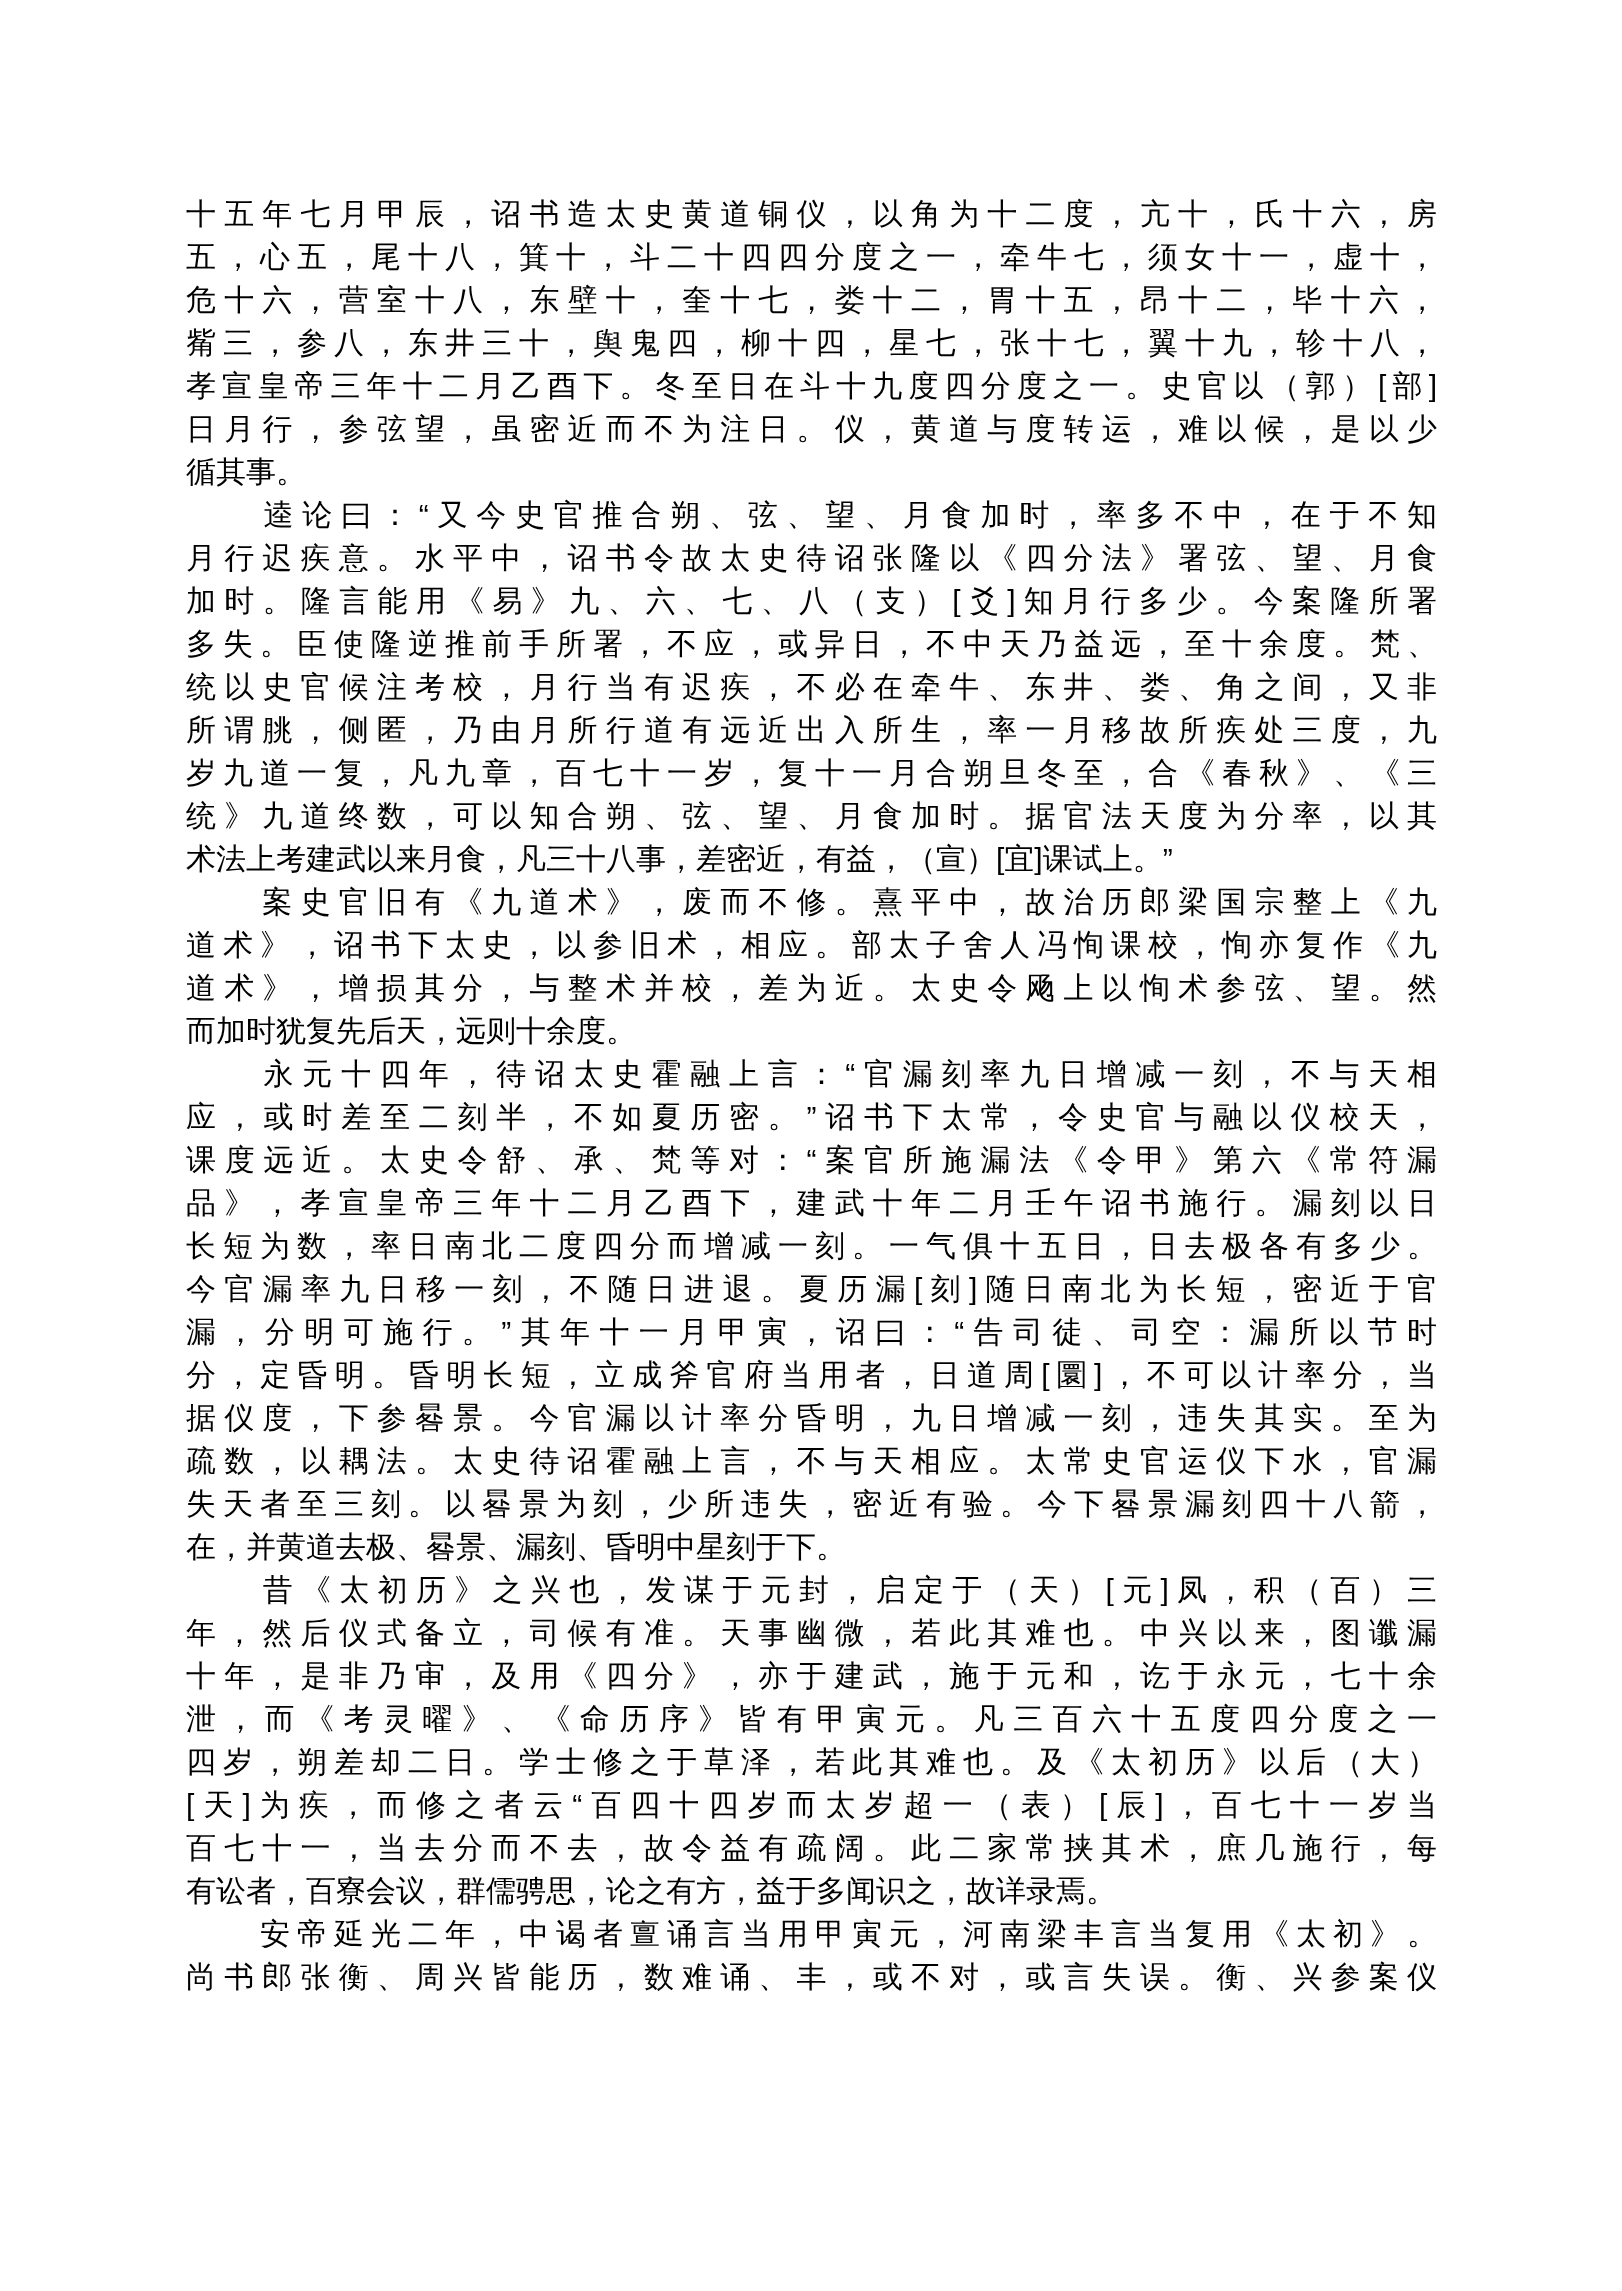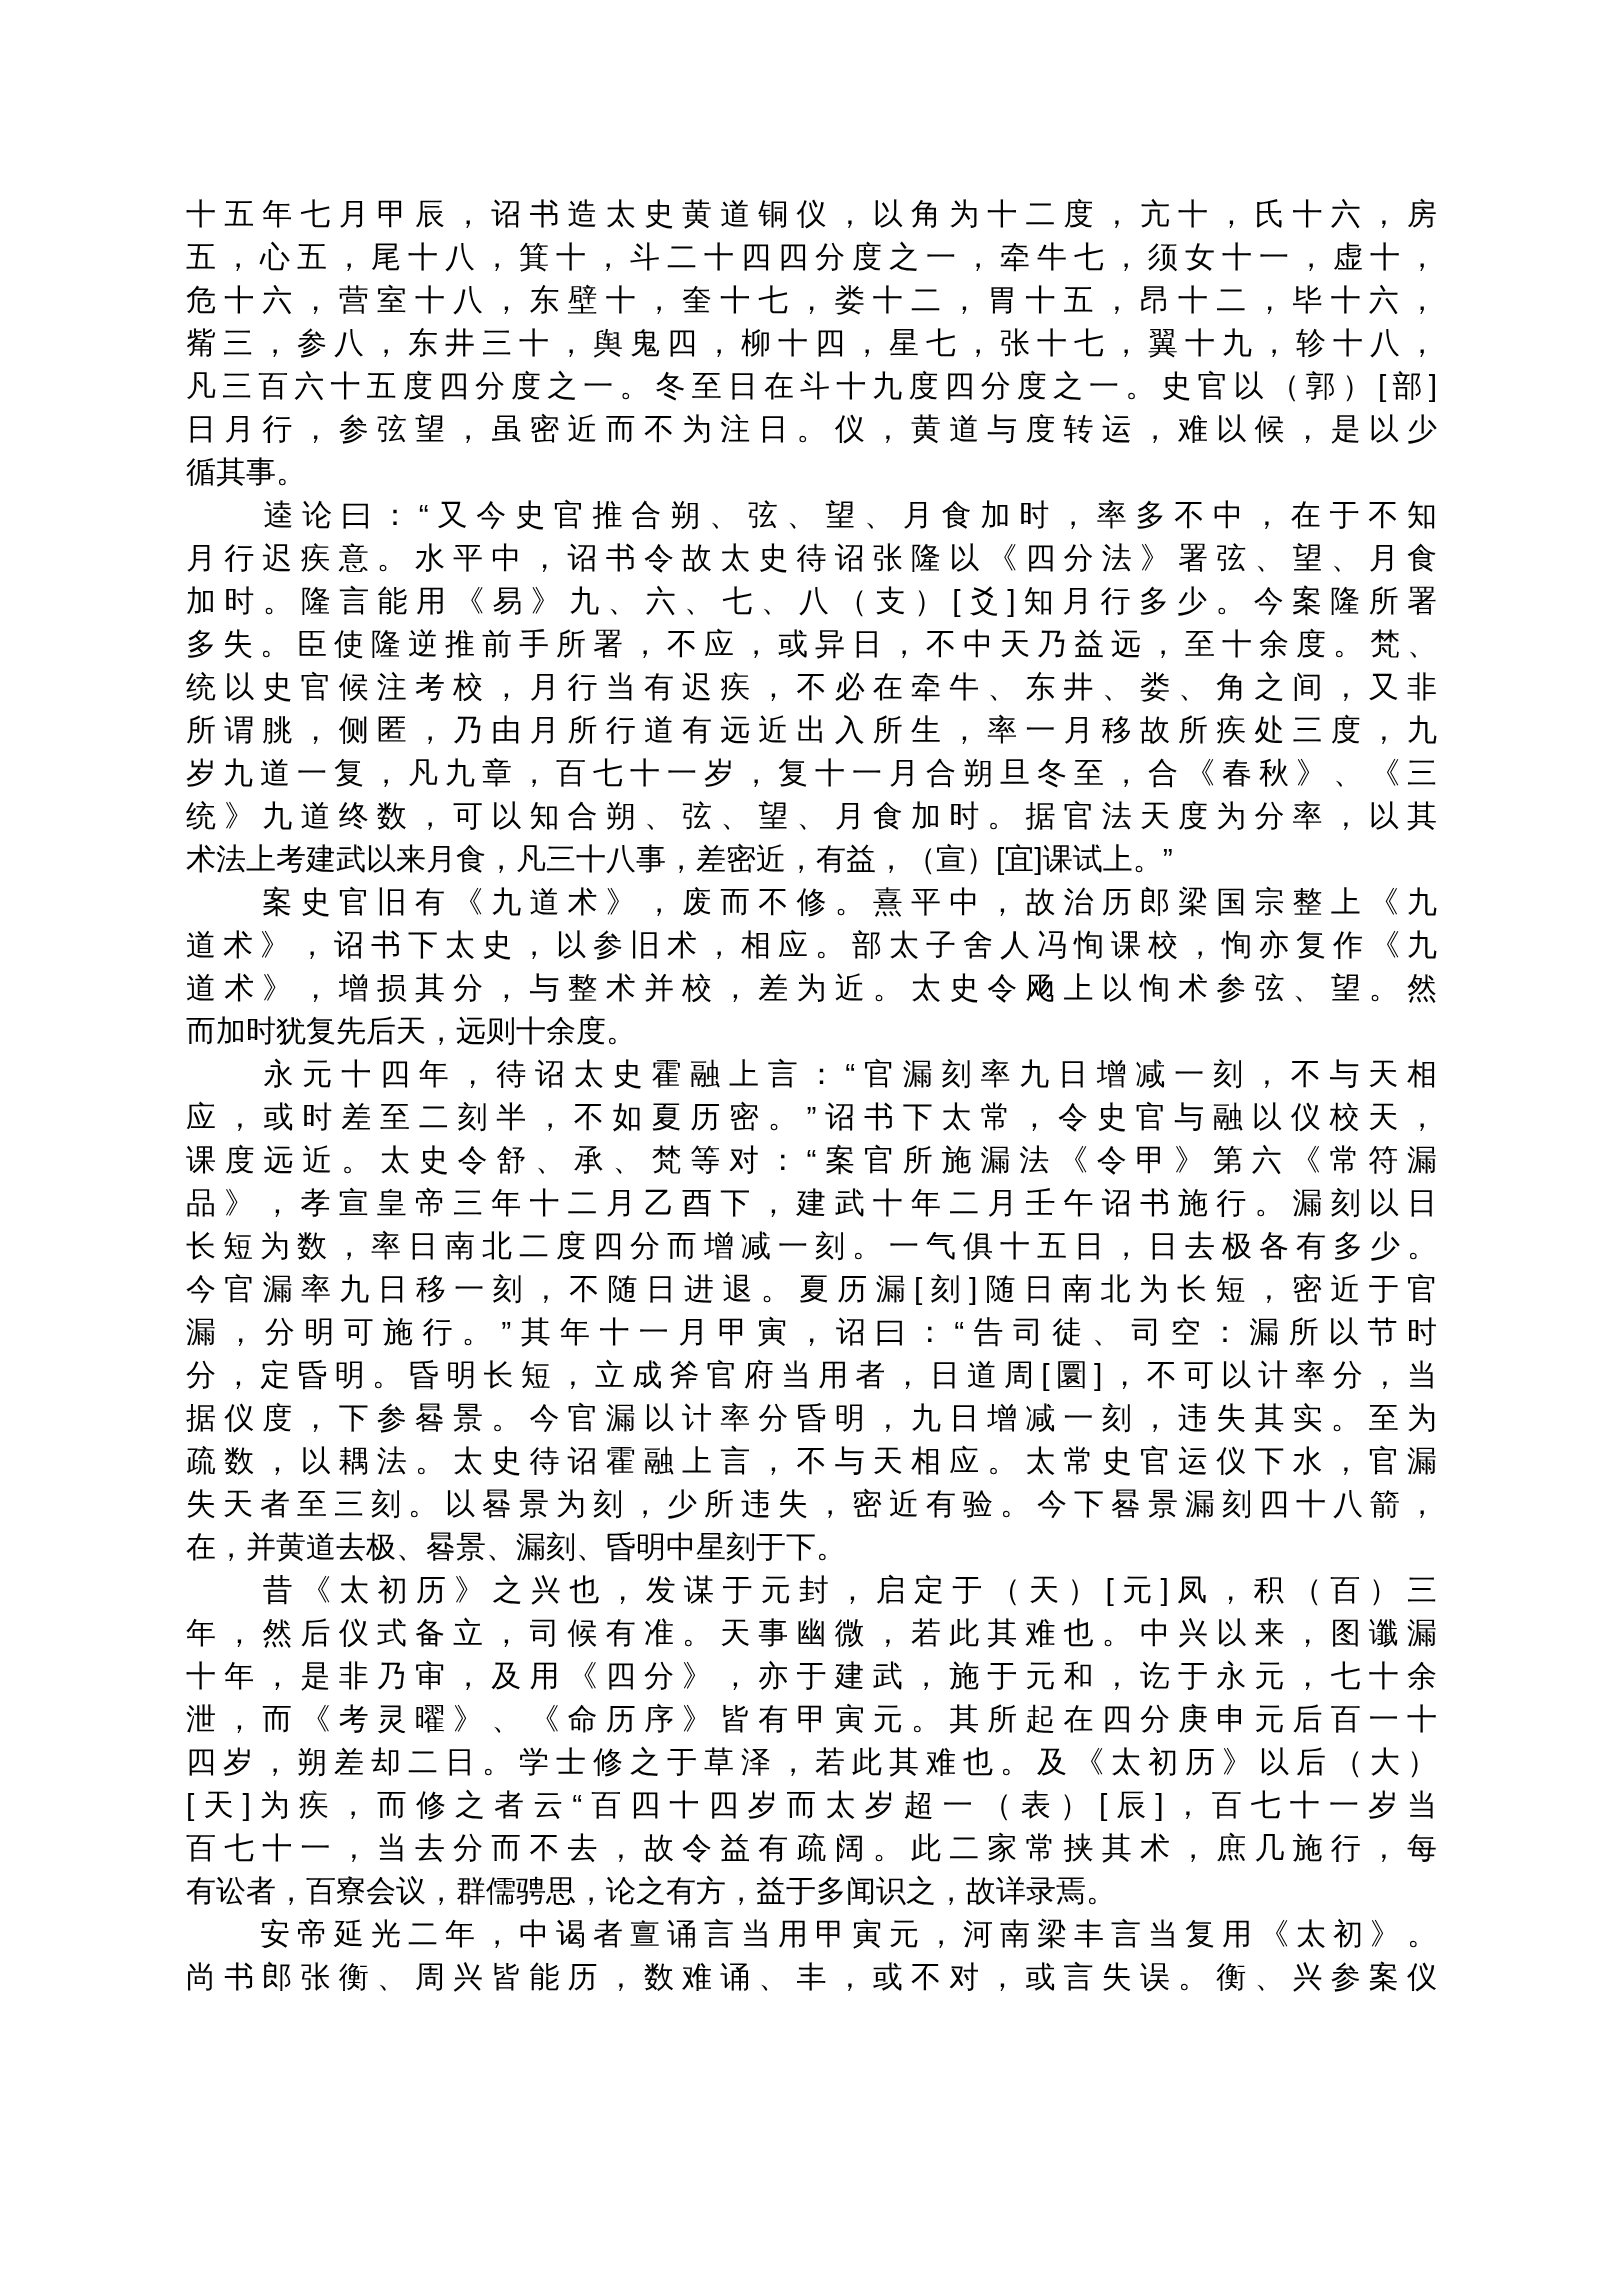--- a/index.html
+++ b/index.html
@@ -37,21 +37,21 @@
 </style>
 </head>
 <body>
 
 <div class="page">
   <div class="text-block">
       <div class="line">十五年七月甲辰，诏书造太史黄道铜仪，以角为十二度，亢十，氏十六，房</div>
       <div class="line">五，心五，尾十八，箕十，斗二十四四分度之一，牵牛七，须女十一，虚十，</div>
       <div class="line">危十六，营室十八，东壁十，奎十七，娄十二，胃十五，昂十二，毕十六，</div>
       <div class="line">觜三，参八，东井三十，舆鬼四，柳十四，星七，张十七，翼十九，轸十八，</div>
-      <div class="line">凡三百六十五度四分度之一。冬至日在斗十九度四分度之一。史官以（郭）[部]</div>
+      <div class="line">孝宣皇帝三年十二月乙酉下。冬至日在斗十九度四分度之一。史官以（郭）[部]</div>
       <div class="line">日月行，参弦望，虽密近而不为注日。仪，黄道与度转运，难以候，是以少</div>
       <div class="line eop">循其事。</div>
       <div class="line">　　逵论曰：“又今史官推合朔、弦、望、月食加时，率多不中，在于不知</div>
       <div class="line">月行迟疾意。水平中，诏书令故太史待诏张隆以《四分法》署弦、望、月食</div>
       <div class="line">加时。隆言能用《易》九、六、七、八（支）[爻]知月行多少。今案隆所署</div>
       <div class="line">多失。臣使隆逆推前手所署，不应，或异日，不中天乃益远，至十余度。梵、</div>
       <div class="line">统以史官候注考校，月行当有迟疾，不必在牵牛、东井、娄、角之间，又非</div>
       <div class="line">所谓朓，侧匿，乃由月所行道有远近出入所生，率一月移故所疾处三度，九</div>
       <div class="line">岁九道一复，凡九章，百七十一岁，复十一月合朔旦冬至，合《春秋》、《三</div>
       <div class="line">统》九道终数，可以知合朔、弦、望、月食加时。据官法天度为分率，以其</div>
@@ -68,21 +68,21 @@
       <div class="line">今官漏率九日移一刻，不随日进退。夏历漏[刻]随日南北为长短，密近于官</div>
       <div class="line">漏，分明可施行。”其年十一月甲寅，诏曰：“告司徒、司空：漏所以节时</div>
       <div class="line">分，定昏明。昏明长短，立成斧官府当用者，日道周[圜]，不可以计率分，当</div>
       <div class="line">据仪度，下参晷景。今官漏以计率分昏明，九日增减一刻，违失其实。至为</div>
       <div class="line">疏数，以耦法。太史待诏霍融上言，不与天相应。太常史官运仪下水，官漏</div>
       <div class="line">失天者至三刻。以晷景为刻，少所违失，密近有验。今下晷景漏刻四十八箭，</div>
       <div class="line eop">在，并黄道去极、晷景、漏刻、昏明中星刻于下。</div>
       <div class="line">　　昔《太初历》之兴也，发谋于元封，启定于（天）[元]凤，积（百）三</div>
       <div class="line">年，然后仪式备立，司候有准。天事幽微，若此其难也。中兴以来，图谶漏</div>
       <div class="line">十年，是非乃审，及用《四分》，亦于建武，施于元和，讫于永元，七十余</div>
-      <div class="line">泄，而《考灵曜》、《命历序》皆有甲寅元。其所起在四分庚申元后百一十</div>
+      <div class="line">泄，而《考灵曜》、《命历序》皆有甲寅元。凡三百六十五度四分度之一</div>
       <div class="line">四岁，朔差却二日。学士修之于草泽，若此其难也。及《太初历》以后（大）</div>
       <div class="line">[天]为疾，而修之者云“百四十四岁而太岁超一（表）[辰]，百七十一岁当</div>
       <div class="line">百七十一，当去分而不去，故令益有疏阔。此二家常挟其术，庶几施行，每</div>
       <div class="line eop">有讼者，百寮会议，群儒骋思，论之有方，益于多闻识之，故详录焉。</div>
       <div class="line">　　安帝延光二年，中谒者亶诵言当用甲寅元，河南梁丰言当复用《太初》。</div>
       <div class="line">尚书郎张衡、周兴皆能历，数难诵、丰，或不对，或言失误。衡、兴参案仪</div>
     </div>
 </div>
 
 

